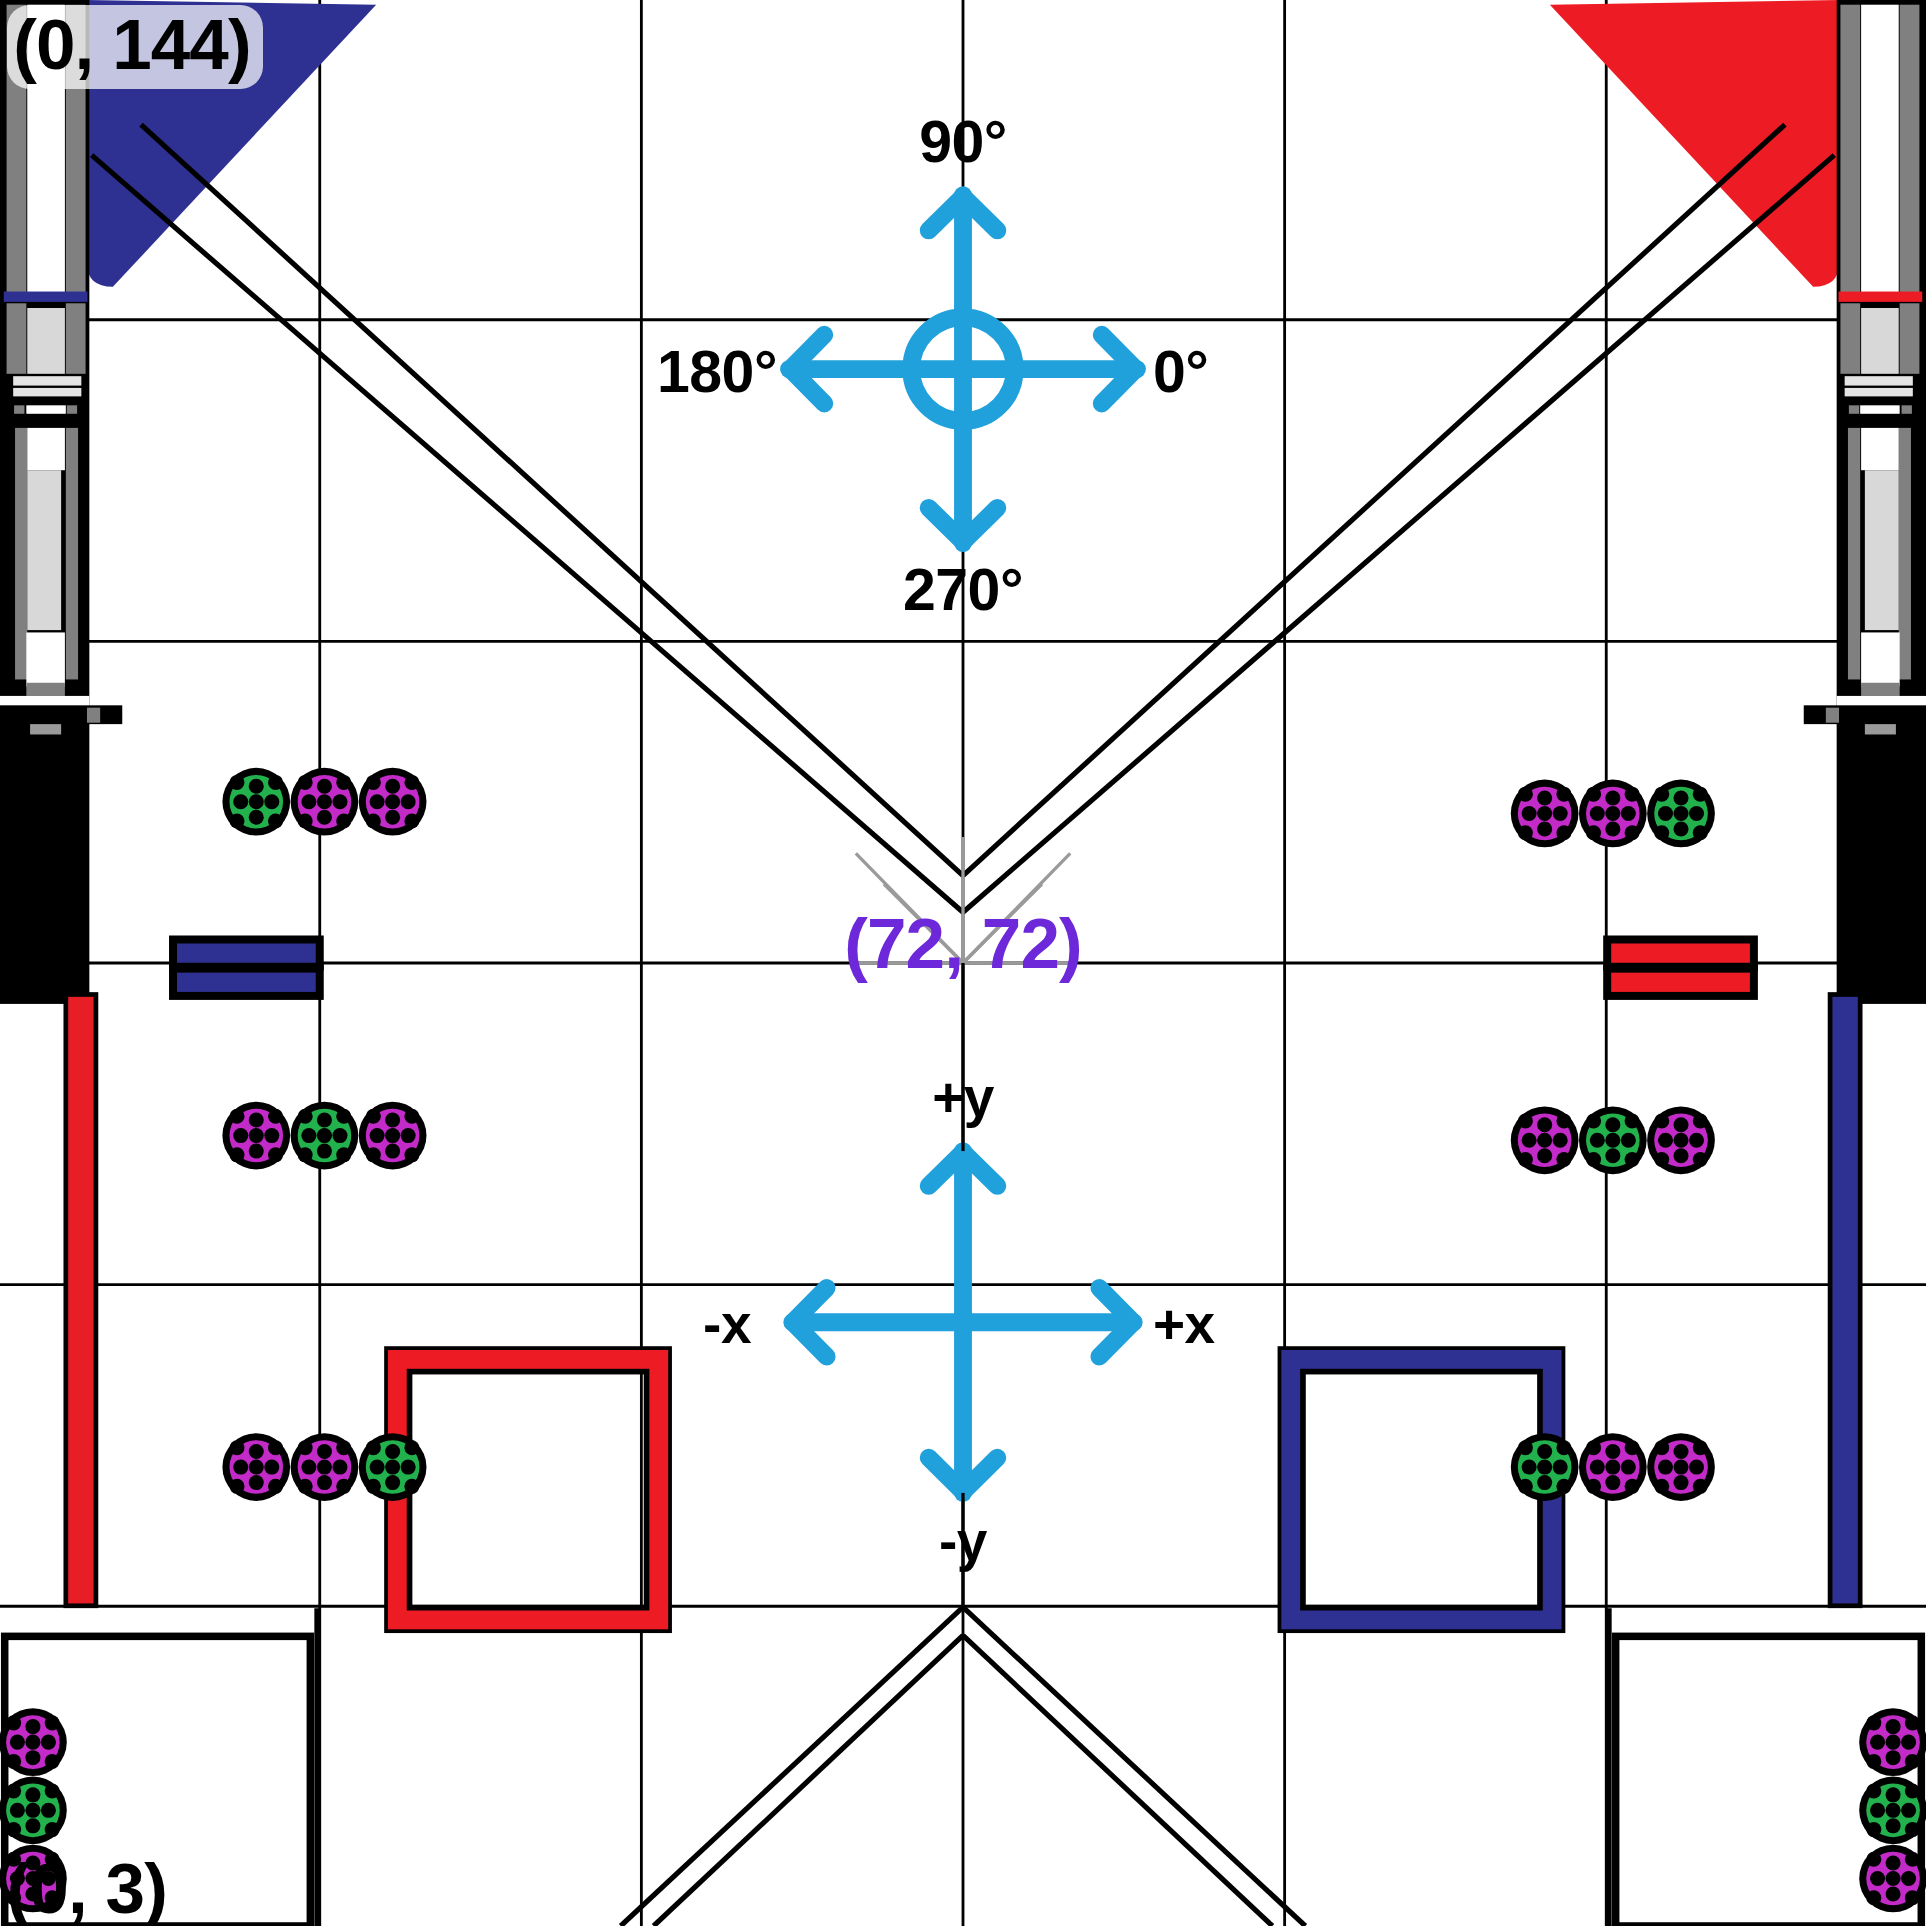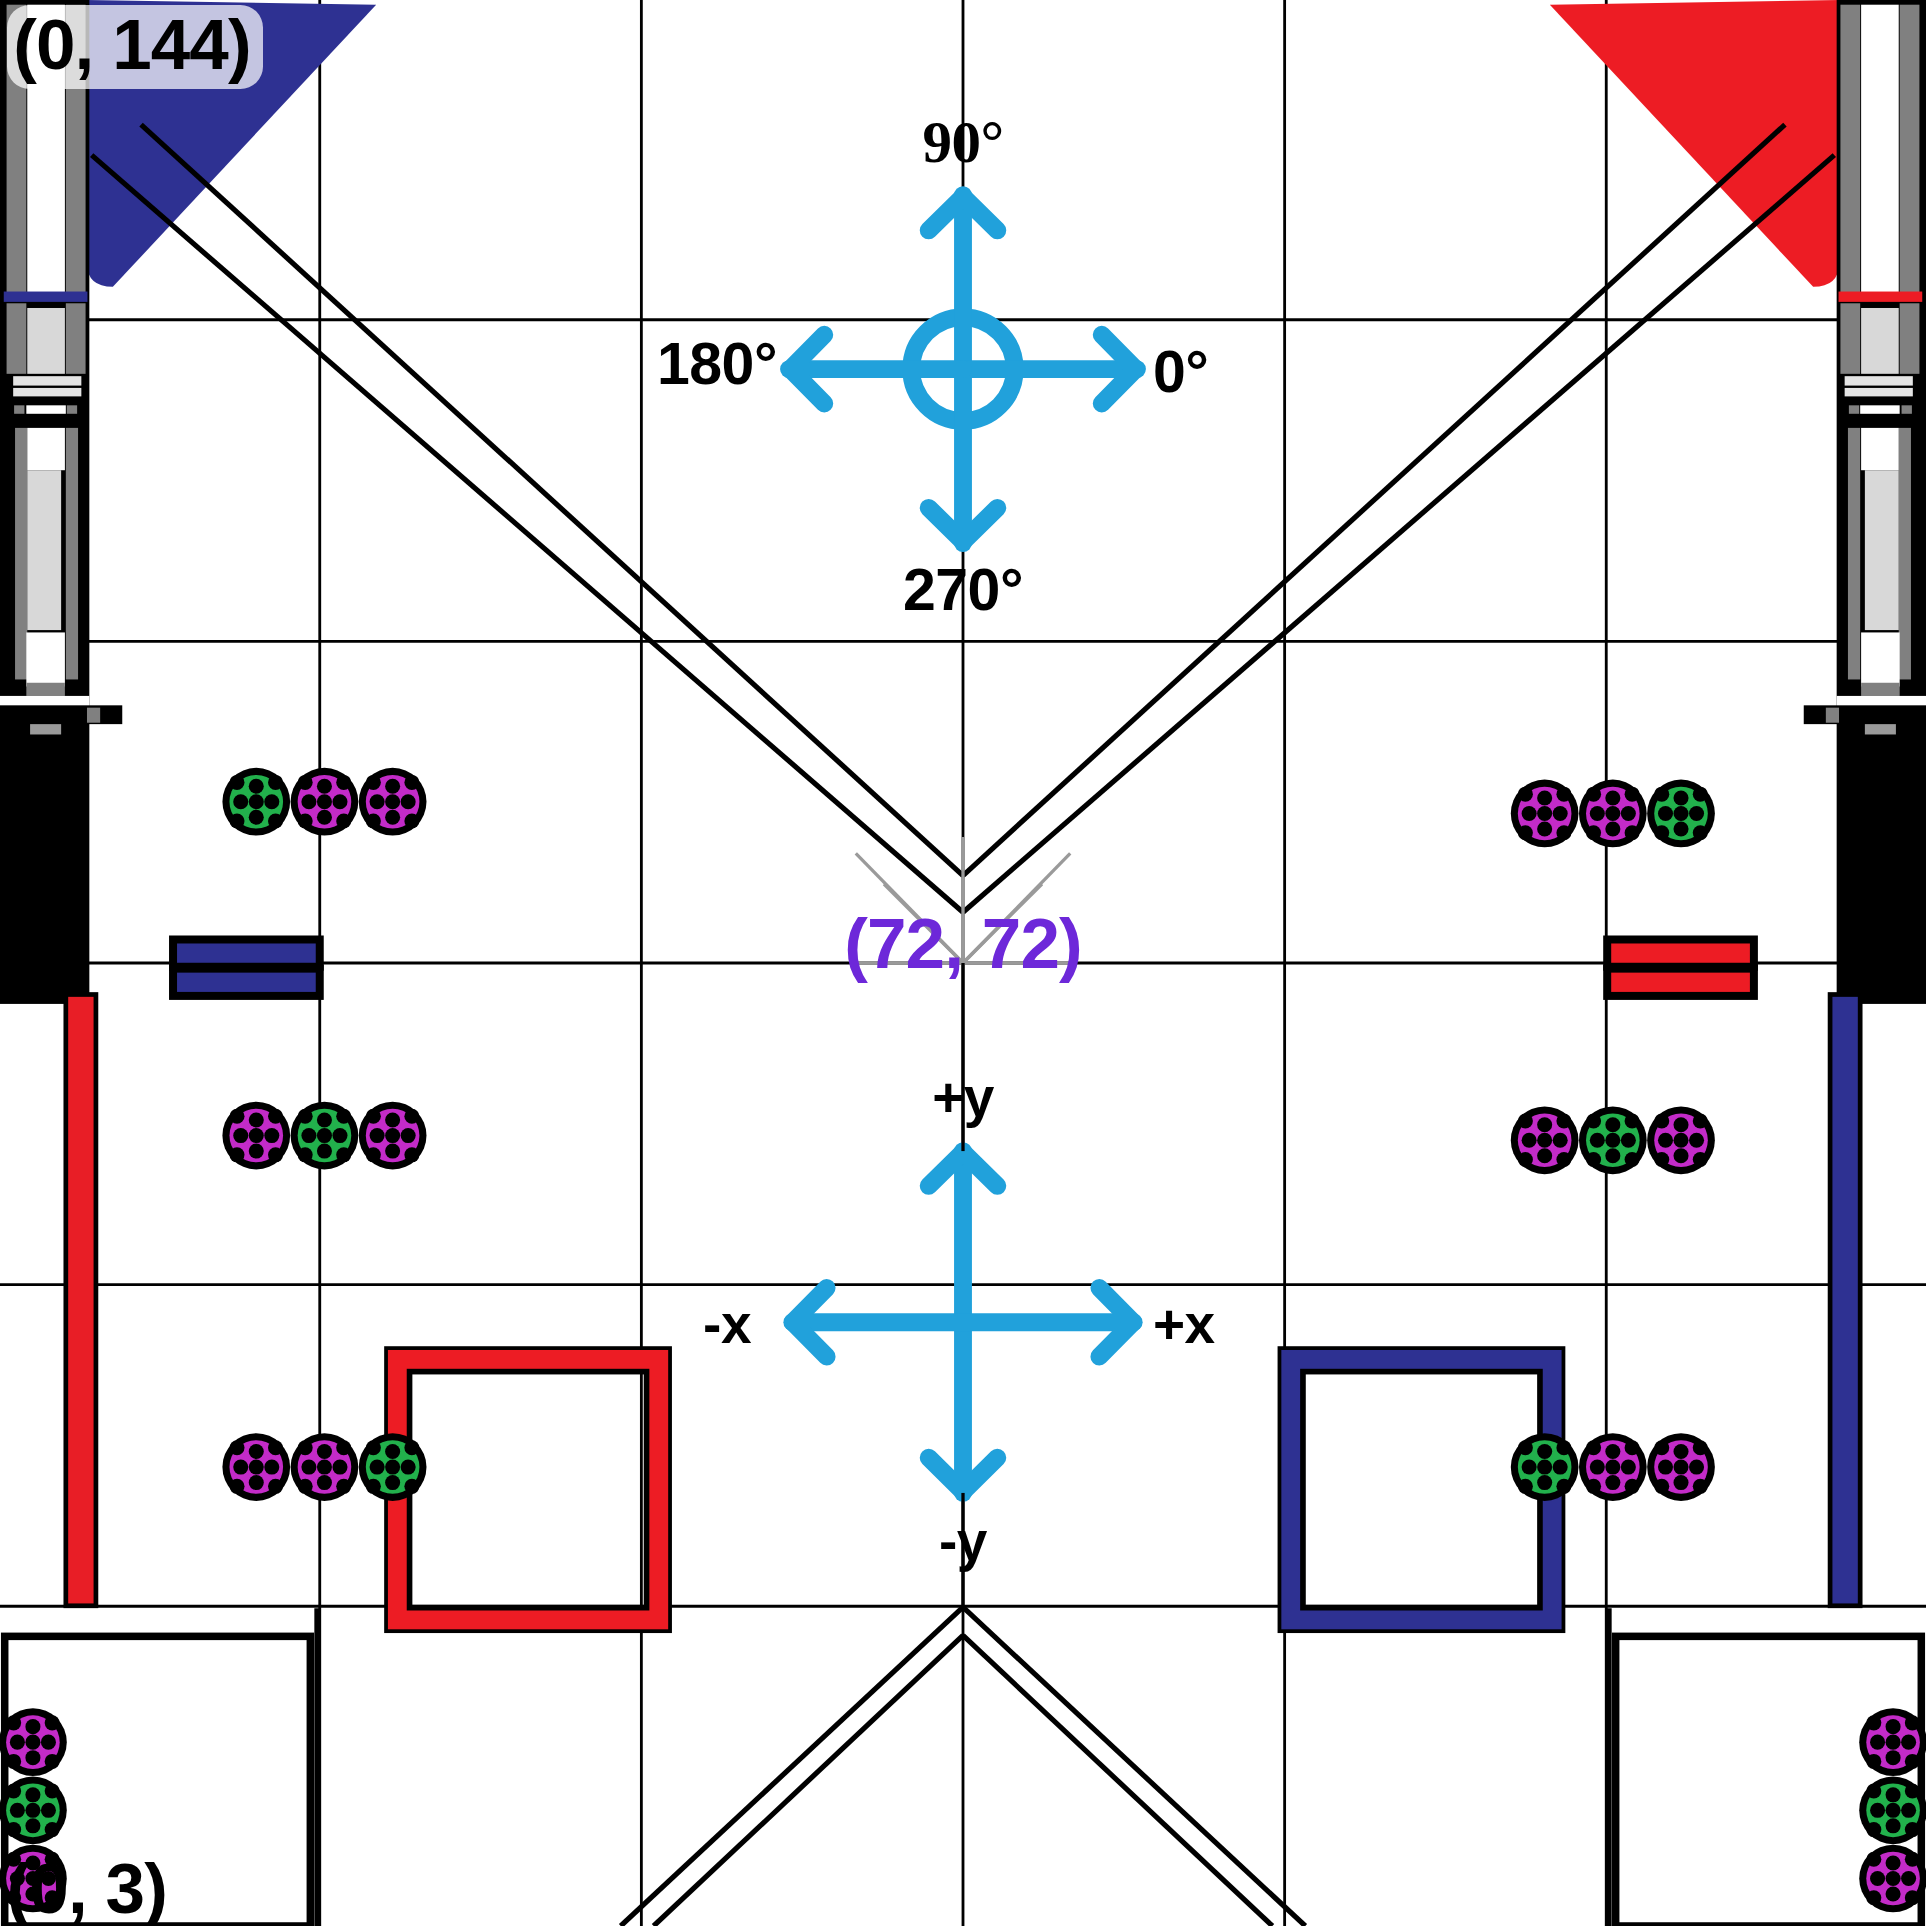--- a/index.html
+++ b/index.html
@@ -282,24 +282,24 @@
       <line x1="2048" y1="2048" x2="2048" y2="2448"></line>
       <line x1="2048" y1="3175" x2="2048" y2="3418"></line>
     </g>
   </svg>
 
   <div class="corner-label tl">(0, 144)</div>
   <div class="corner-label bl">(0, 3)</div>
 
   <div class="center-label">(72, 72)</div>
 
-  <div class="axis-text" style="left:50%;top:108px;transform:translate(-50%,0);font-family:Liberation Serif, serif;">90°</div>
+  <div class="axis-text" style="left:50%;top:108px;transform:translate(-50%,0);">90°</div>
   <div class="axis-text" style="left:1153px;top:338px;">0°</div>
   <div class="axis-text" style="left:50%;top:556px;transform:translate(-50%,0);">270°</div>
-  <div class="axis-text" style="right:1149px;top:330px;text-align:right;">180°</div>
+  <div class="axis-text" style="right:1149px;top:338px;text-align:right;">180°</div>
 
   <div class="axis-text small" style="left:50%;top:1065px;transform:translate(-50%,0);">+y</div>
   <div class="axis-text small" style="left:50%;top:1509px;transform:translate(-50%,0);">-y</div>
   <div class="axis-text small" style="left:1153px;top:1292px;">+x</div>
   <div class="axis-text small" style="right:1175px;top:1292px;">-x</div>
 
 </div>
 
 
 </body></html>

